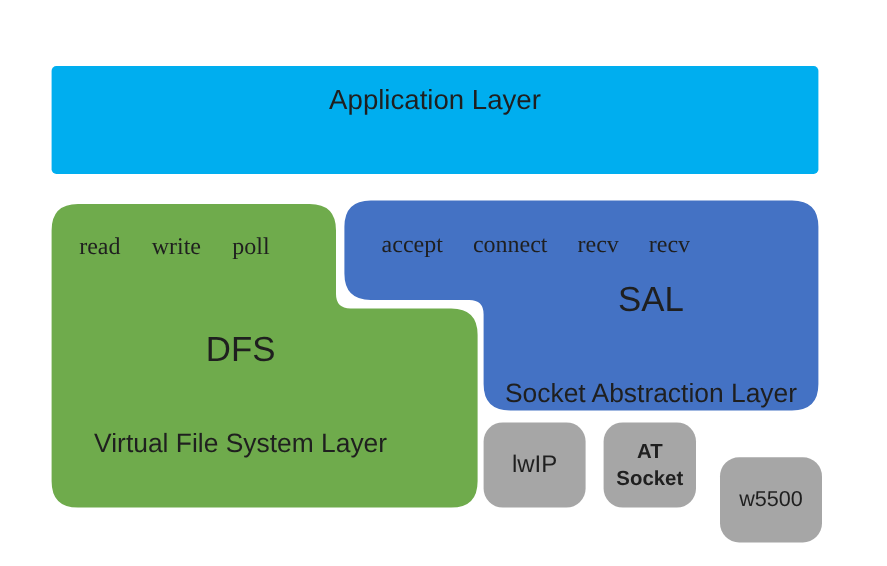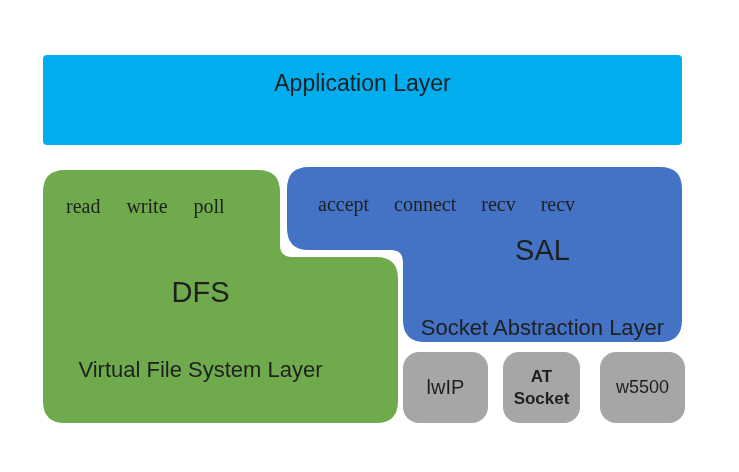--- a/index.html
+++ b/index.html
@@ -102,21 +102,21 @@
     border-radius: 16px;
     display: flex;
     align-items: center;
     justify-content: center;
     text-align: center;
     white-space: pre-line;
     box-sizing: border-box;
   }
   .backend-lwip  { left: 403px; width: 85px; font-size: 20px; }
   .backend-at    { left: 503px; width: 77px; font-size: 17px; line-height: 22px; font-weight: bold; }
-  .backend-w5500 { left: 600px; width: 85px; font-size: 18px; }
+  .backend-w5500 { left: 600px; width: 85px; font-size: 18px; margin-top: 29px; }
 </style>
 </head>
 <body>
 
 <div id="canvas">
 
   <svg id="shapes" viewBox="0 0 739 472">
     <path style="fill: var(--green, #6fab4c);" d="M 65,170 L 258,170 Q 280,170 280,192 L 280,245 Q 280,257 292,257
              L 376,257 Q 398,257 398,279 L 398,401 Q 398,423 376,423
              L 65,423 Q 43,423 43,401 L 43,192 Q 43,170 65,170 Z"></path>

